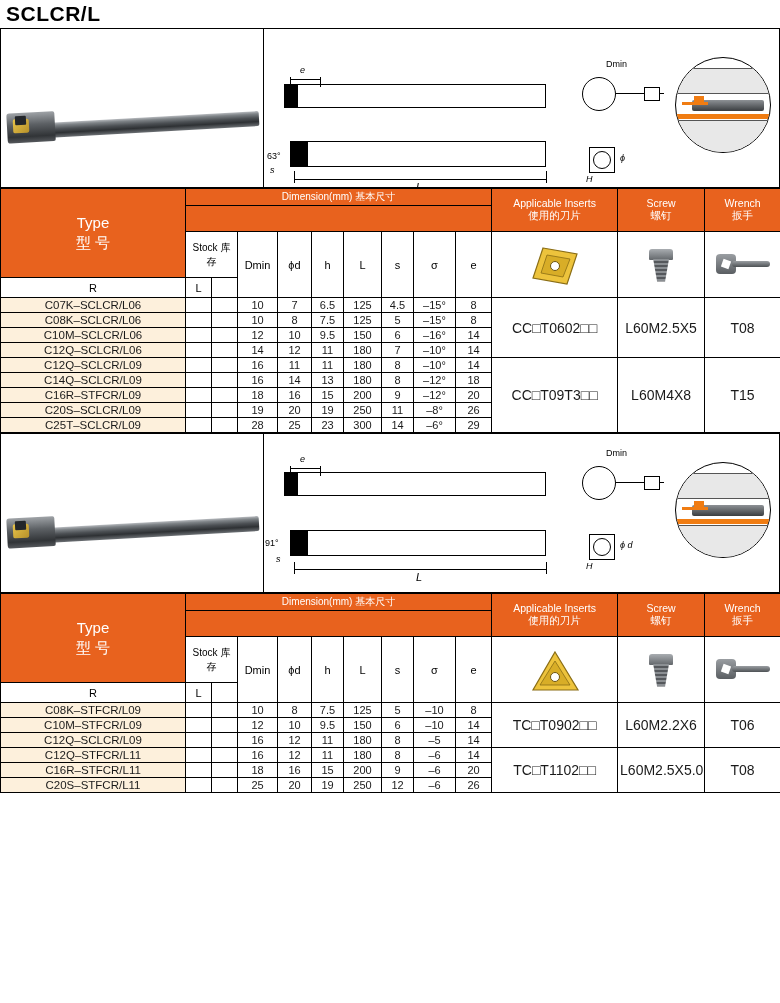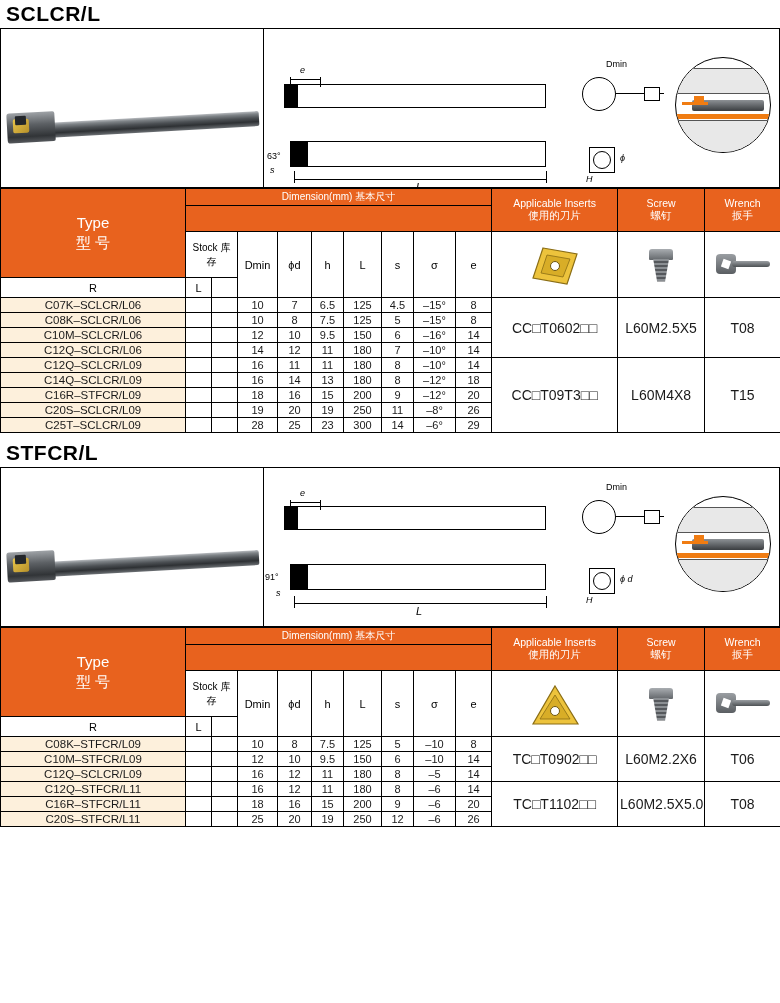--- a/index.html
+++ b/index.html
@@ -366,21 +366,20 @@
         <td class="cell-val">25</td>
         <td class="cell-val">23</td>
         <td class="cell-val">300</td>
         <td class="cell-val">14</td>
         <td class="cell-val">–6°</td>
         <td class="cell-val">29</td>
       </tr>
     </tbody>
   </table>
 
-  <div class="section-title sec2-top">STFCR/L</div>
 
   <div class="illus-band">
     <div class="photo-cell">
       <div class="bar-photo">
         <div class="bar-shaft"></div>
         <div class="bar-head"></div>
         <div class="insert-gold"></div>
         <div class="insert-dark"></div>
       </div>
     </div>

